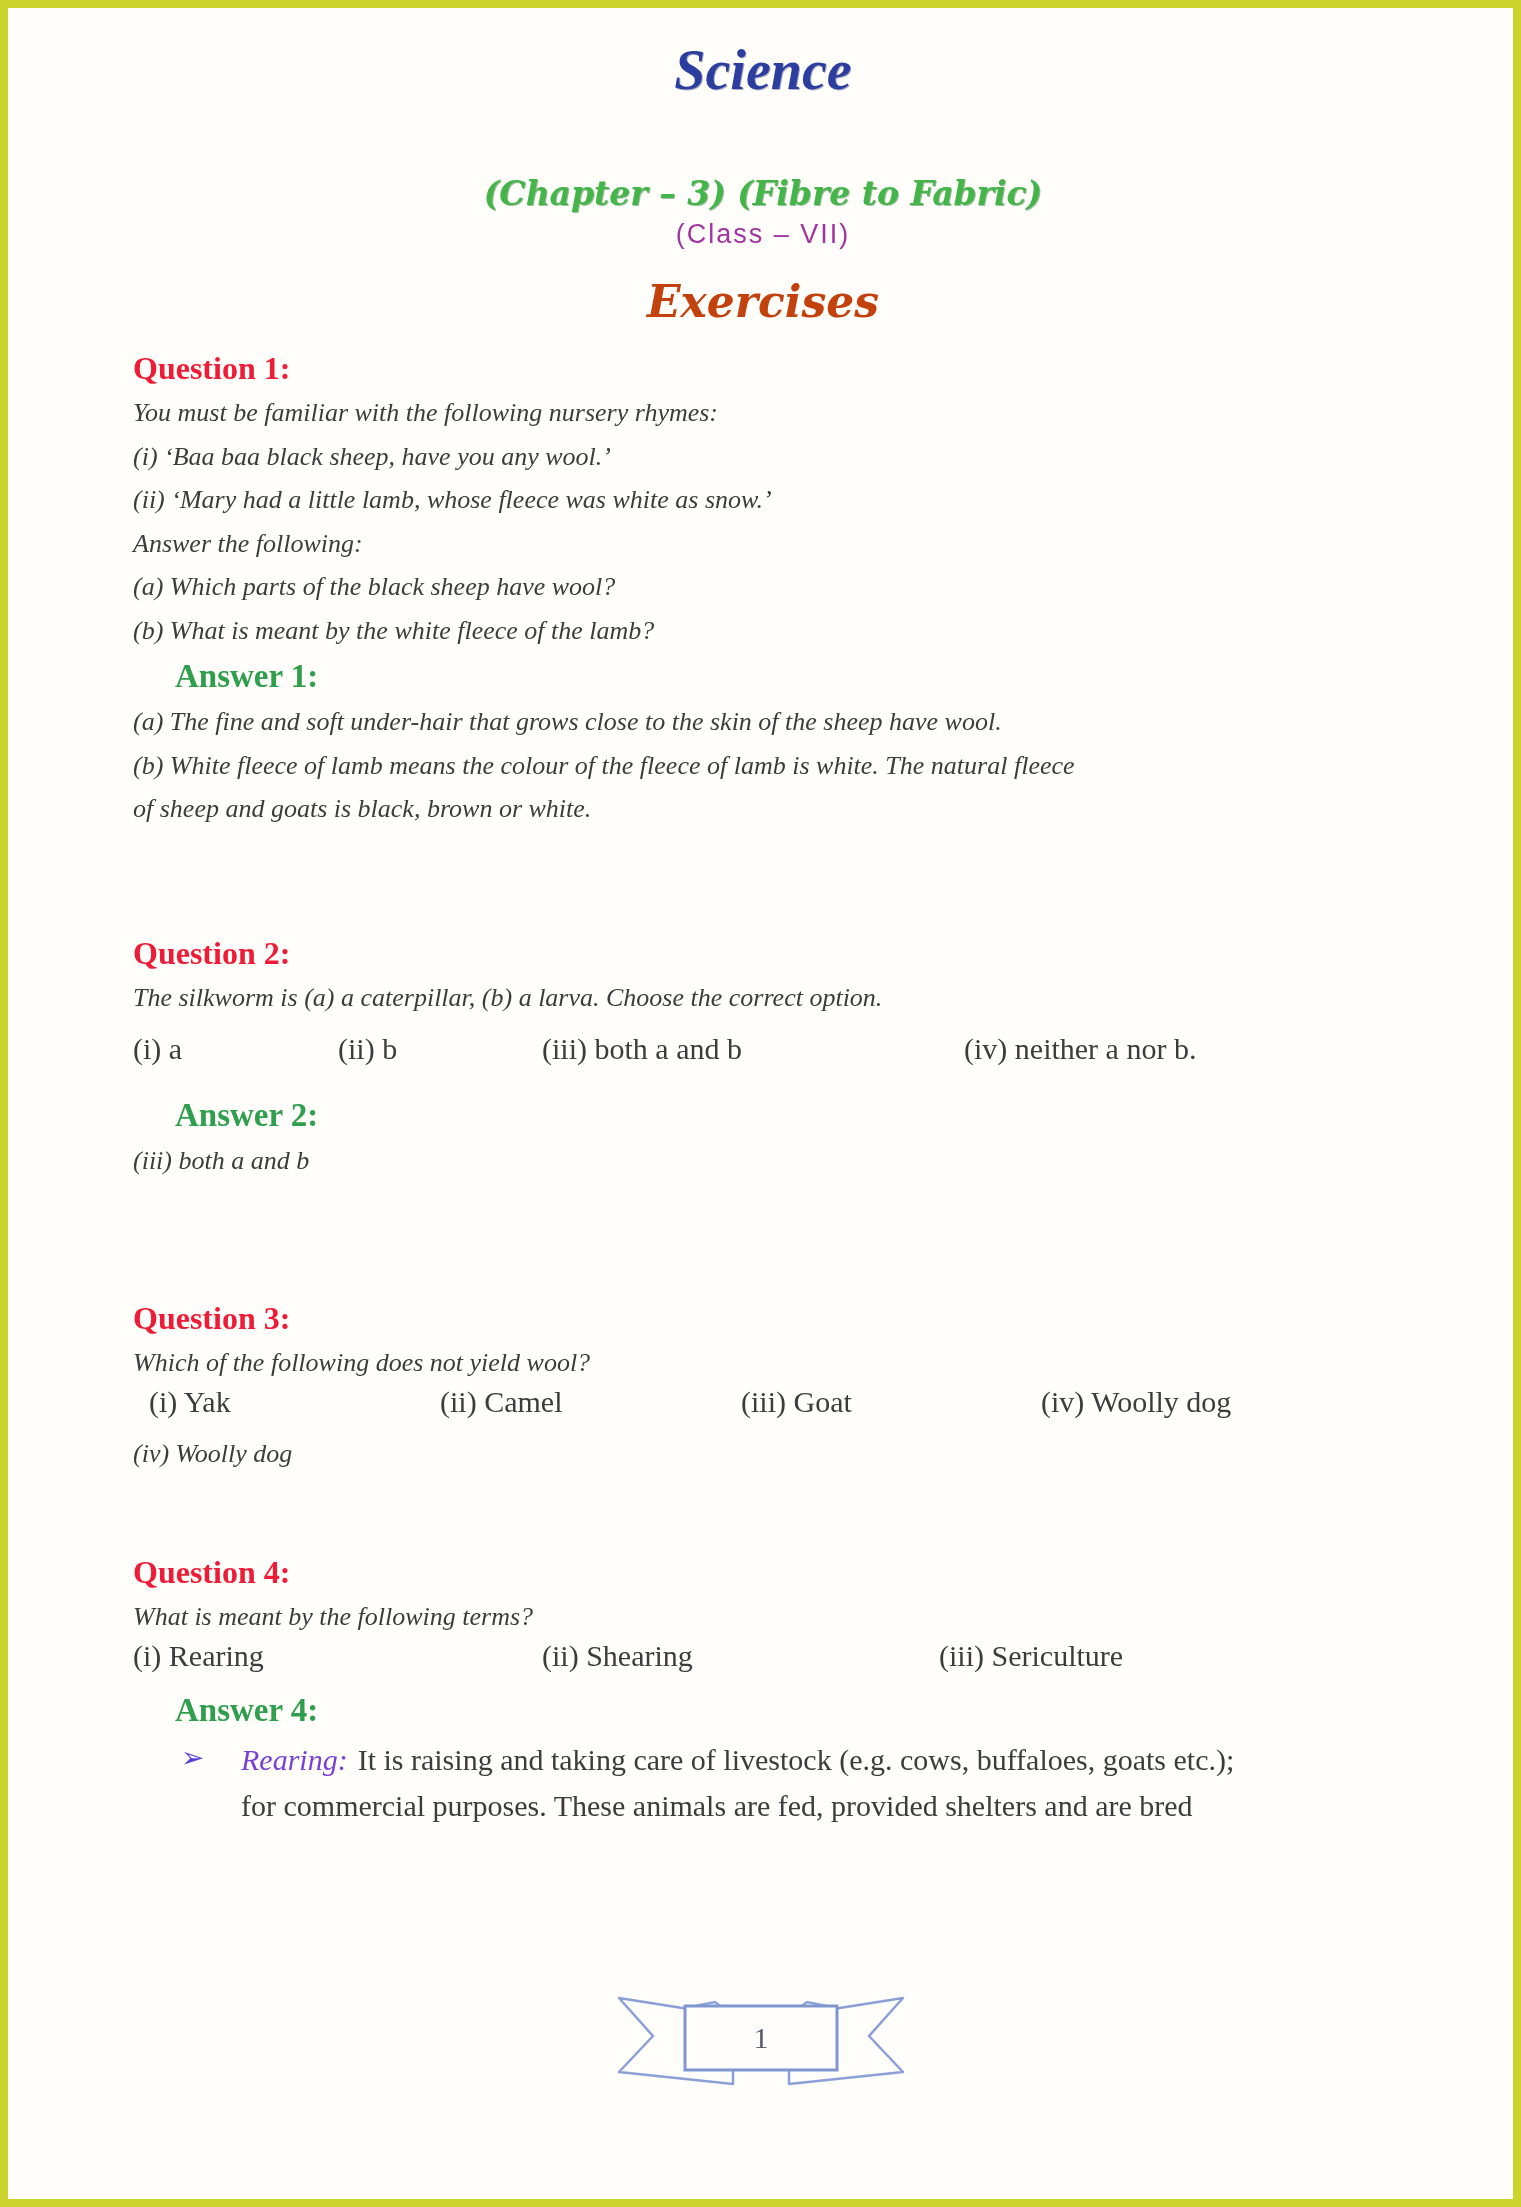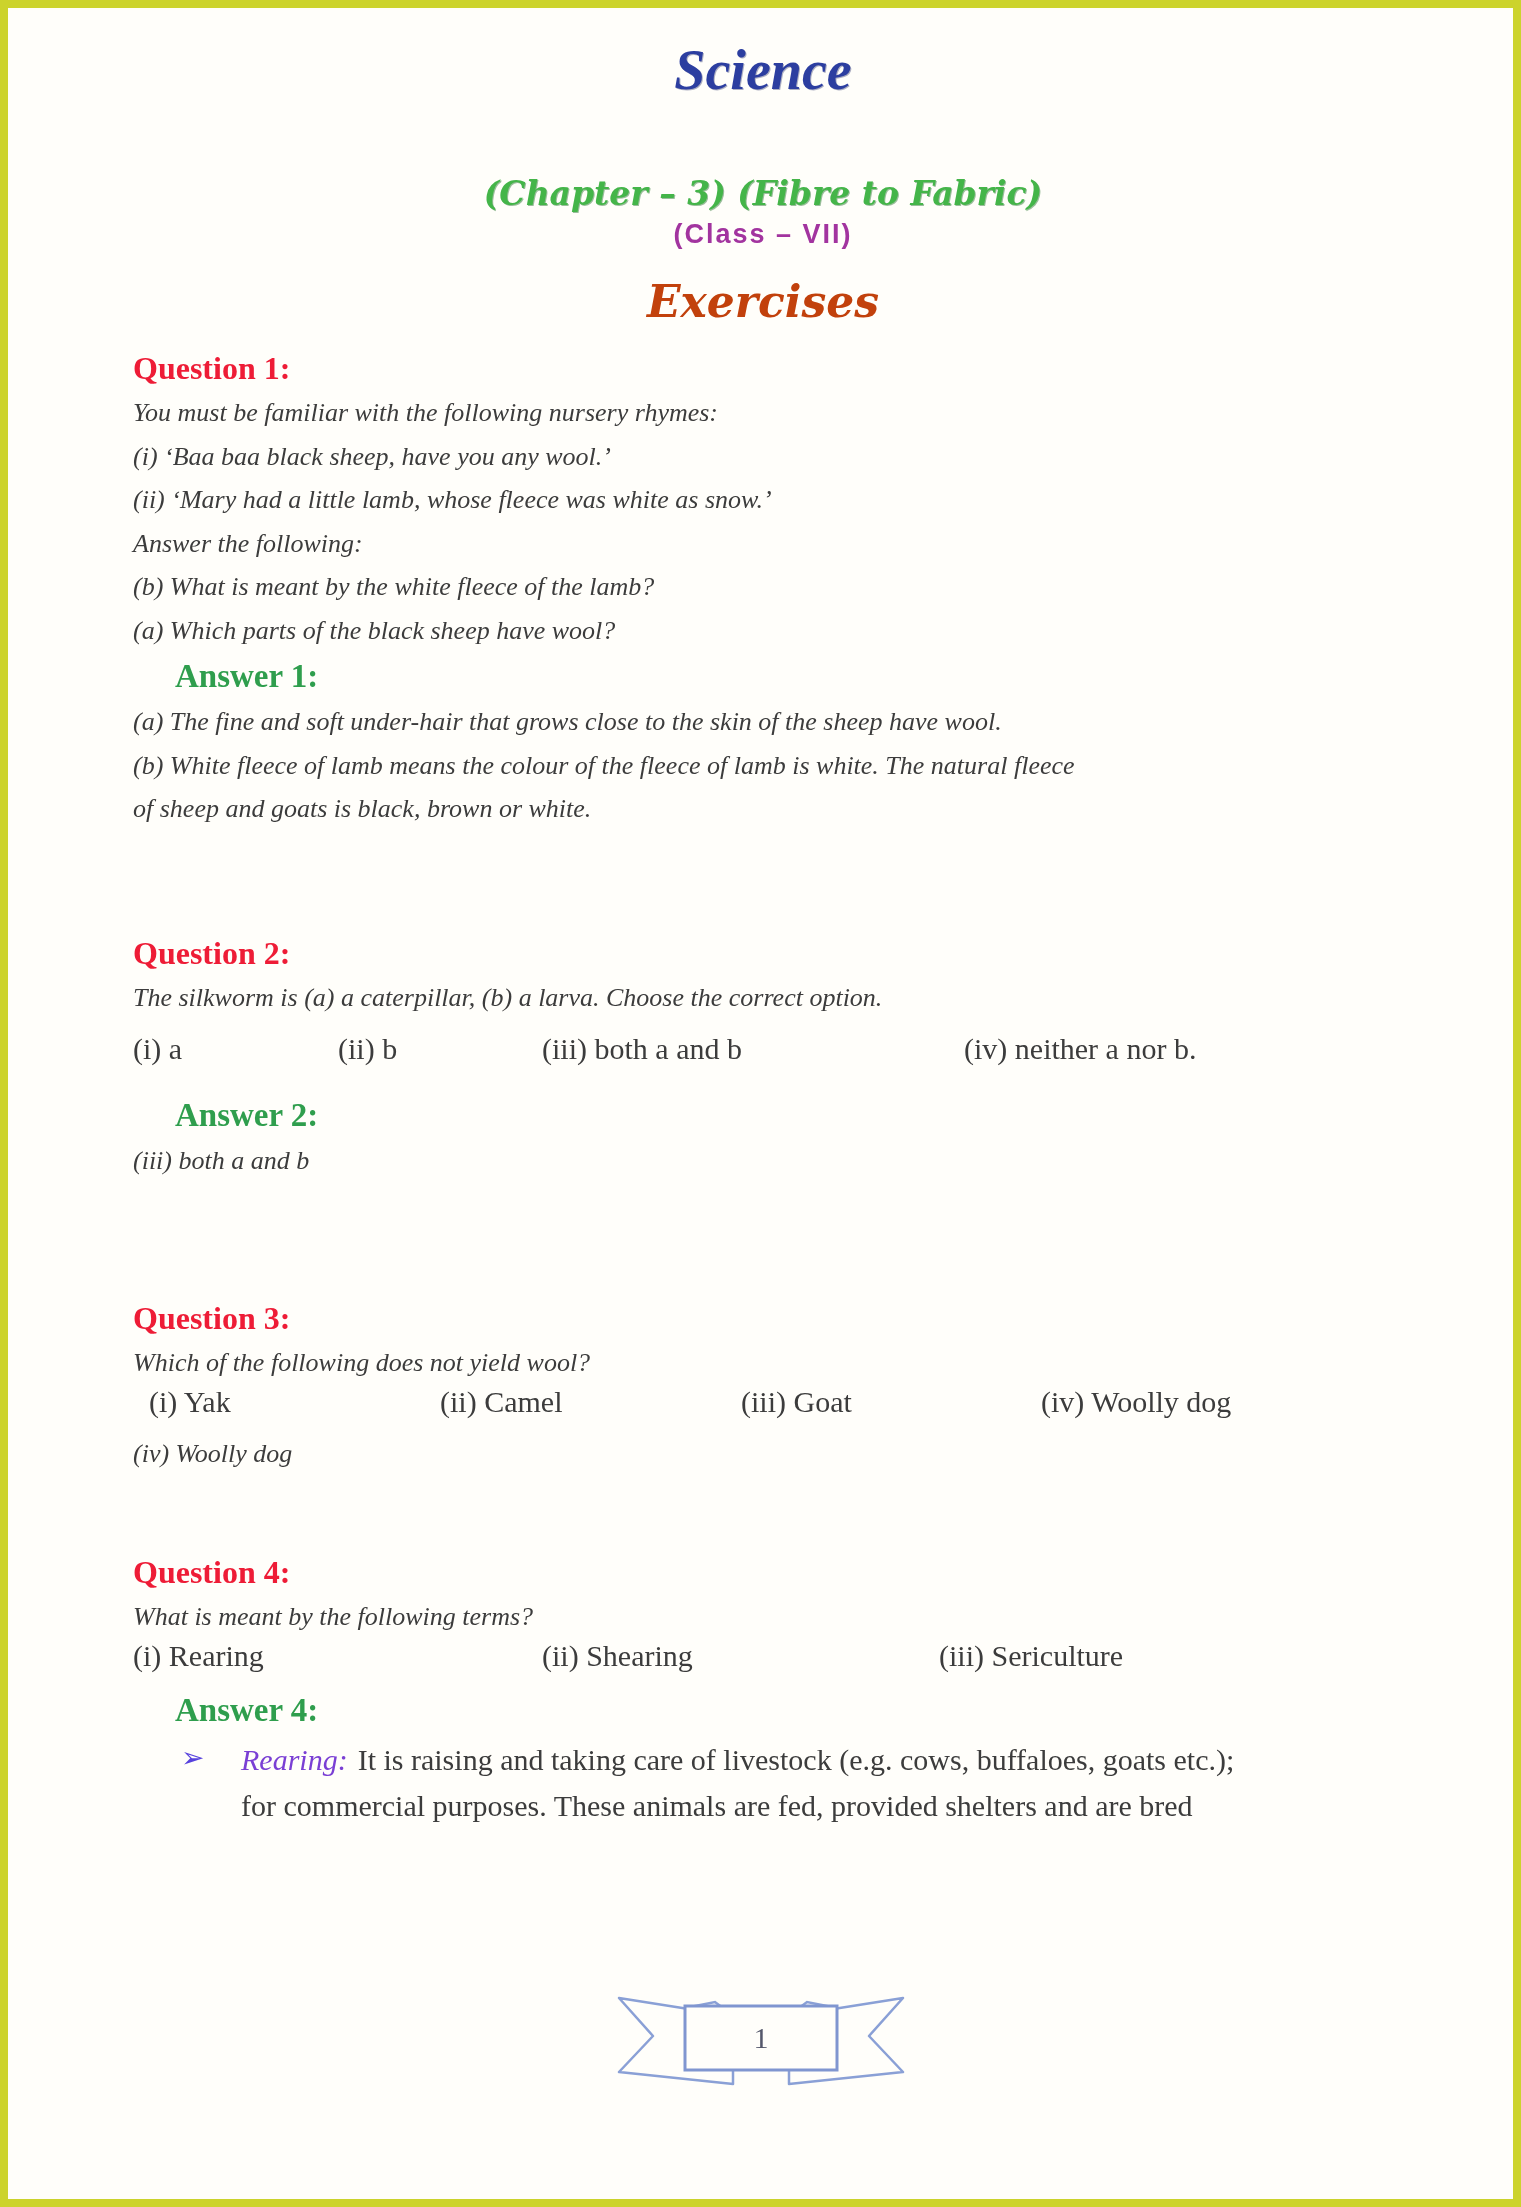--- a/index.html
+++ b/index.html
@@ -29,21 +29,21 @@
     font-family:"DejaVu Serif","Liberation Serif",serif;
     font-style:italic;font-weight:bold;
     font-size:33px;line-height:1.2;
     color:#44b549;
     text-shadow:1px 1px 0 rgba(30,110,40,.45);
     margin-bottom:4px;
   }
   .class-line{
     text-align:center;
     font-family:"Liberation Sans",sans-serif;
-    font-weight:bold;
+    font-weight:normal;
     font-size:27px;line-height:1.2;
     letter-spacing:2px;
     color:#a2349f;
     margin-bottom:26px;
   }
   .exercises-heading{
     text-align:center;
     font-family:"DejaVu Serif","Liberation Serif",serif;
     font-style:italic;font-weight:bold;
     font-size:44px;line-height:1.2;
@@ -126,22 +126,22 @@
     <div class="class-line">(Class – VII)</div>
 
     <div class="exercises-heading">Exercises</div>
 
     <div class="section gap-after-q1">
       <div class="question-label">Question 1:</div>
       <div class="line">You must be familiar with the following nursery rhymes:</div>
       <div class="line">(i) ‘Baa baa black sheep, have you any wool.’</div>
       <div class="line">(ii) ‘Mary had a little lamb, whose fleece was white as snow.’</div>
       <div class="line">Answer the following:</div>
+      <div class="line">(a) Which parts of the black sheep have wool?</div>
       <div class="line">(b) What is meant by the white fleece of the lamb?</div>
-      <div class="line">(a) Which parts of the black sheep have wool?</div>
       <div class="answer-label">Answer 1:</div>
       <div class="line">(a) The fine and soft under-hair that grows close to the skin of the sheep have wool.</div>
       <div class="line">(b) White fleece of lamb means the colour of the fleece of lamb is white. The natural fleece</div>
       <div class="line">of sheep and goats is black, brown or white.</div>
     </div>
 
     <div class="section gap-after-q2">
       <div class="question-label">Question 2:</div>
       <div class="line">The silkworm is (a) a caterpillar, (b) a larva. Choose the correct option.</div>
       <div class="options-row opts-q2">

